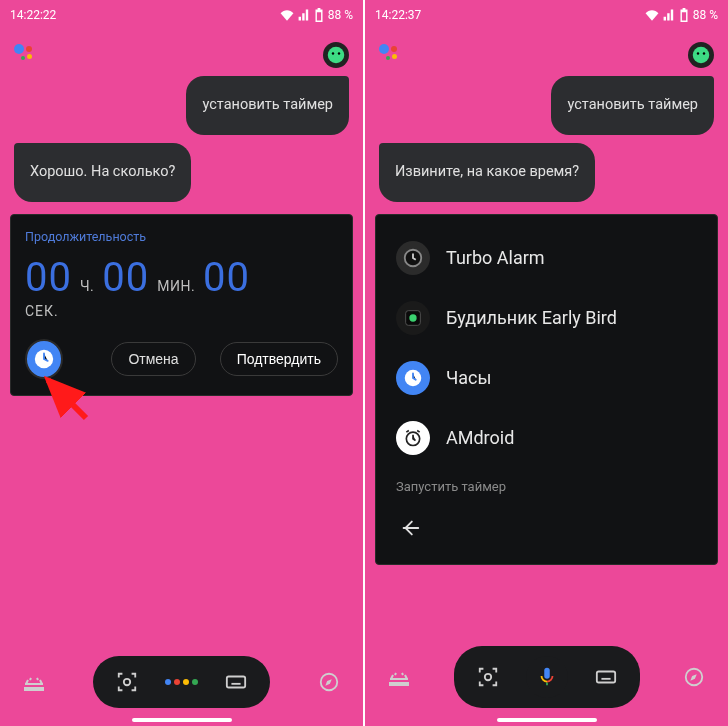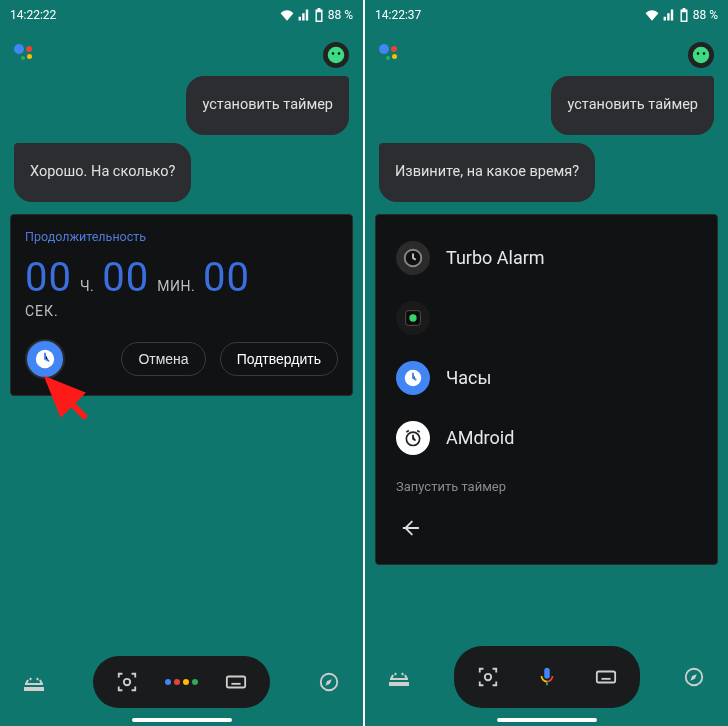--- a/index.html
+++ b/index.html
@@ -12,21 +12,21 @@
   }
   .screens {
     width: 728px;
     height: 726px;
     display: flex;
     background: #fff;
   }
   .screen {
     width: 363px;
     height: 726px;
-    background: #0f766e;
+    background: #ec4899;
     position: relative;
     overflow: hidden;
     display: flex;
     flex-direction: column;
   }
   .screen + .screen { margin-left: 2px; }
 
   
   .status-bar {
     height: 22px;
@@ -90,21 +90,21 @@
   .duration-row {
     display:flex; align-items:baseline; gap:8px; flex-wrap:wrap;
     color:#3b6fe0;
     margin-bottom: 2px;
   }
   .dur-num { font-size: 40px; font-weight: 400; letter-spacing: 1px; }
   .dur-unit { font-size: 14px; color:#bfbfbf; text-transform: uppercase; letter-spacing: 0.5px; }
   .dur-sec-label { font-size: 14px; color:#bfbfbf; letter-spacing:1px; }
 
   .actions {
-    display:flex; align-items:center; gap:14px;
+    display:flex; align-items:center; gap:24px;
     margin-top: 20px;
   }
   .clock-chip {
     width: 36px; height: 36px; border-radius: 50%;
     background:#4285F4;
     display:flex; align-items:center; justify-content:center;
     border: 2px solid #2a2a2a;
   }
   .spacer { flex:1; }
   .btn {
@@ -355,20 +355,21 @@
           <span>Turbo Alarm</span>
         </div>
 
         <div class="app-item">
           <div class="app-icon" style="background:#1a1a1a">
             <svg width="22" height="22" viewBox="0 0 24 24">
                 <rect x="4" y="4" width="16" height="16" rx="3" fill="#0a0a0a" stroke="#555"></rect>
                 <circle cx="12" cy="12" r="4" fill="#3bd16f"></circle>
               </svg>
           </div>
+          <span>Будильник Early Bird</span>
         </div>
 
         <div class="app-item">
           <div class="app-icon" style="background:#4285F4">
             <svg width="22" height="22" viewBox="0 0 24 24">
                 <circle cx="12" cy="12" r="9" fill="#fff"></circle>
                 <path stroke="#4285F4" stroke-width="2" stroke-linecap="round" d="M12 7v5l3 2"></path>
               </svg>
           </div>
           <span>Часы</span>

